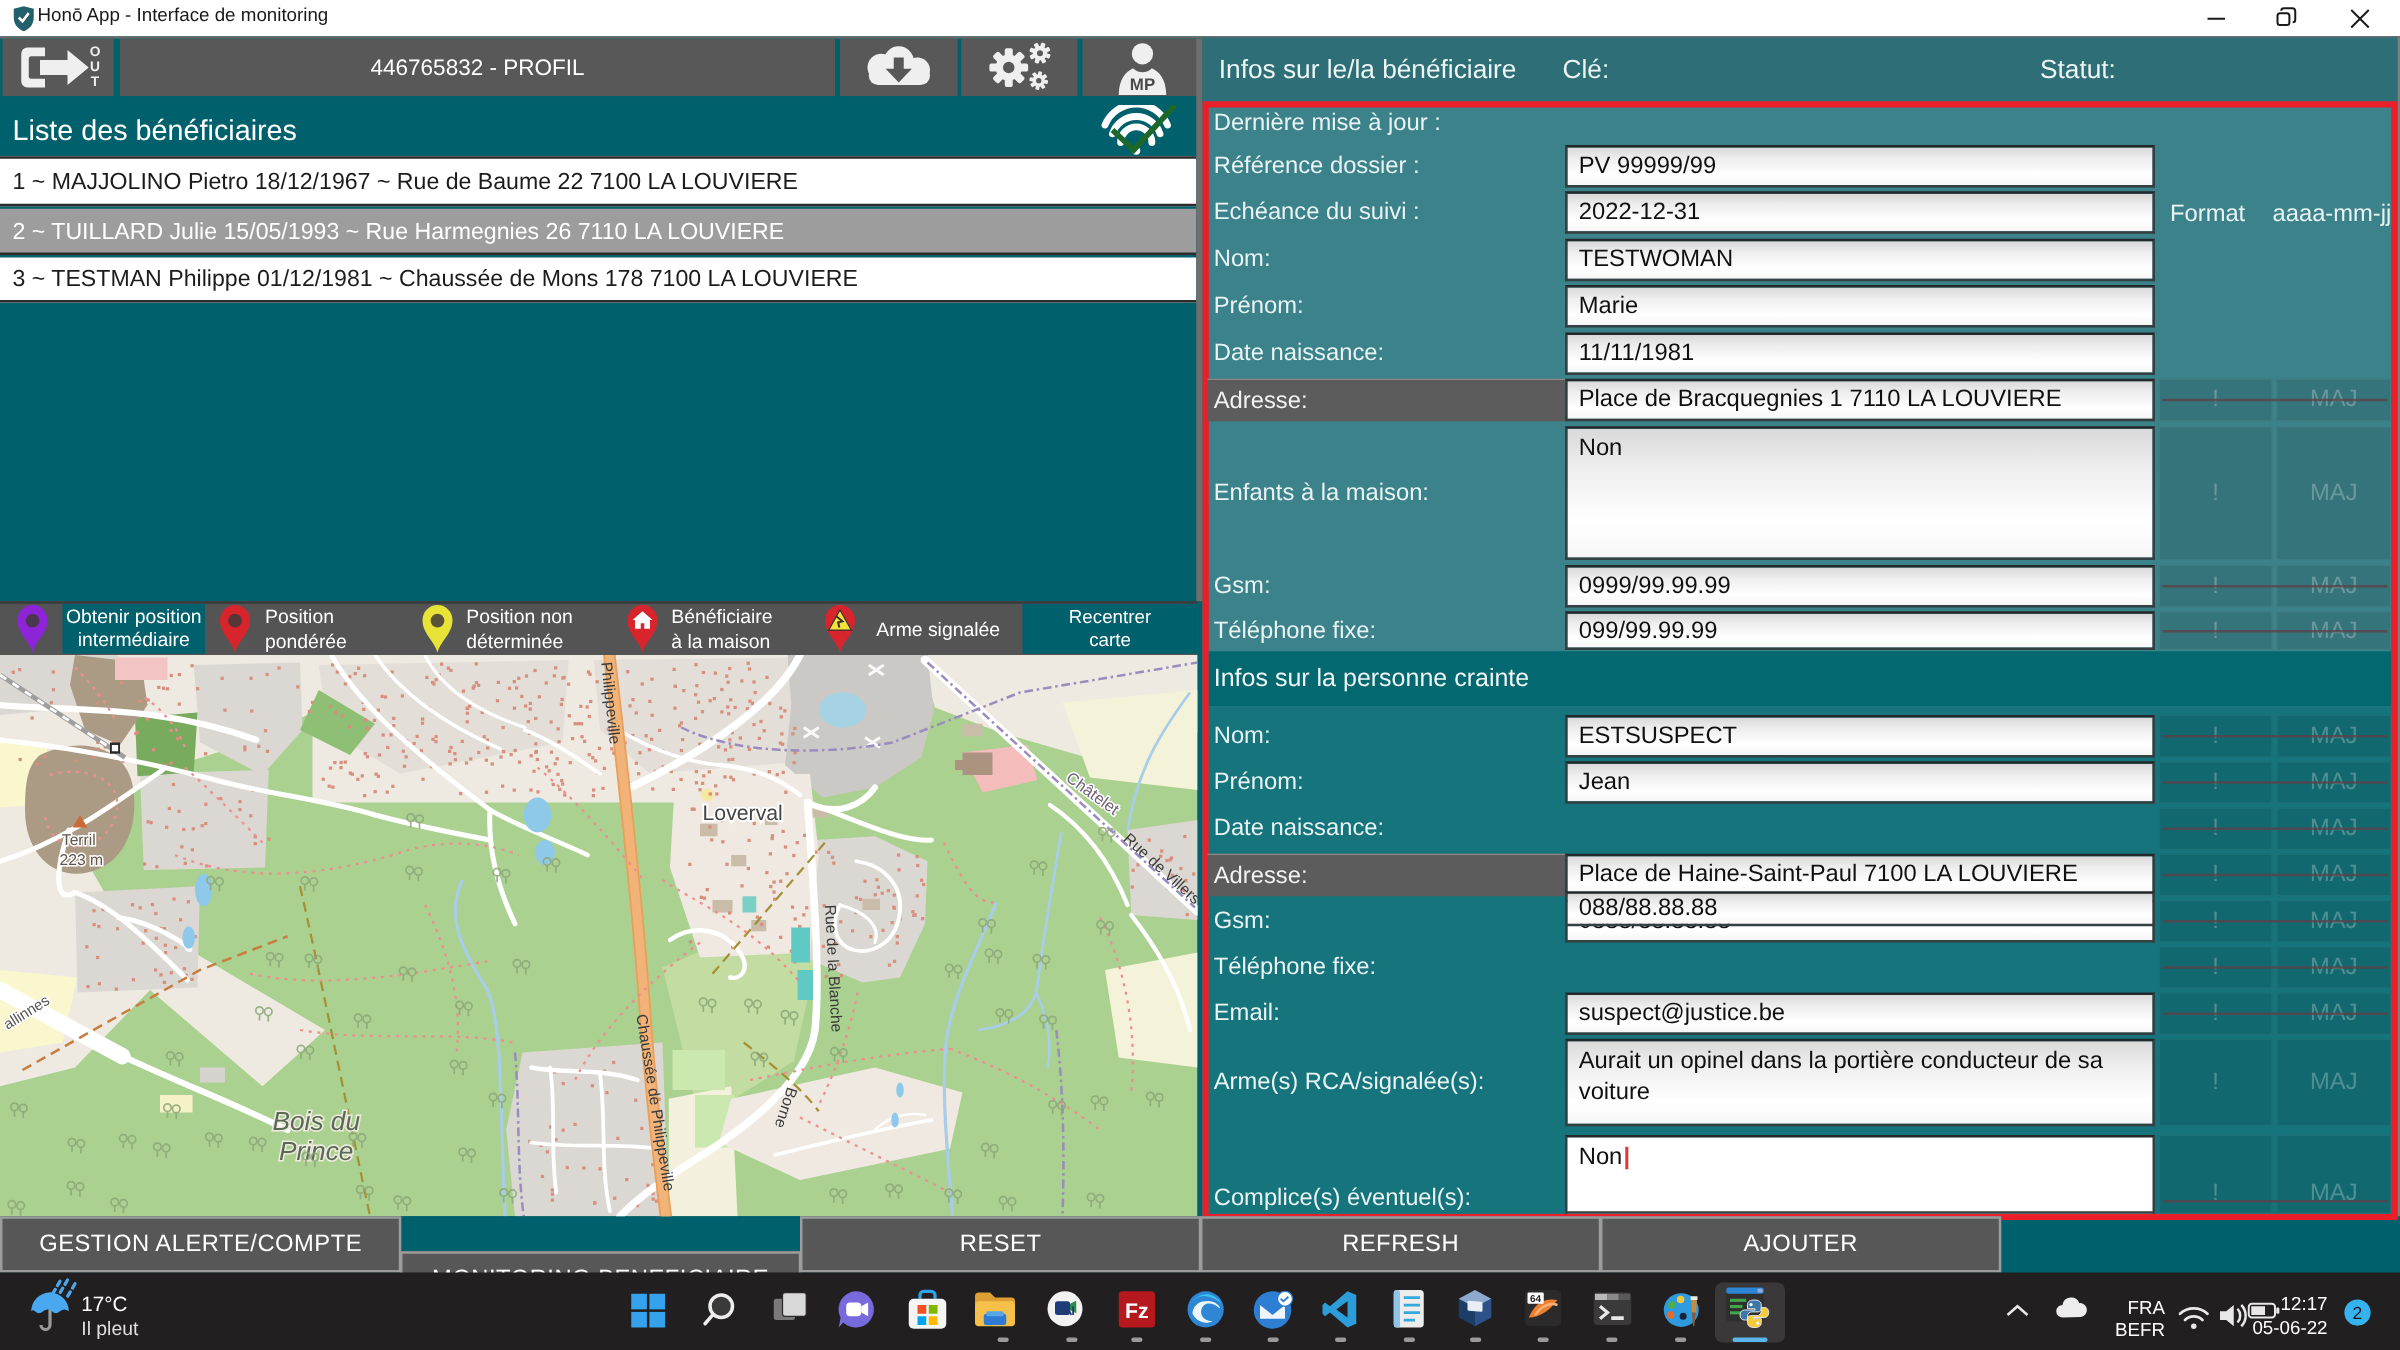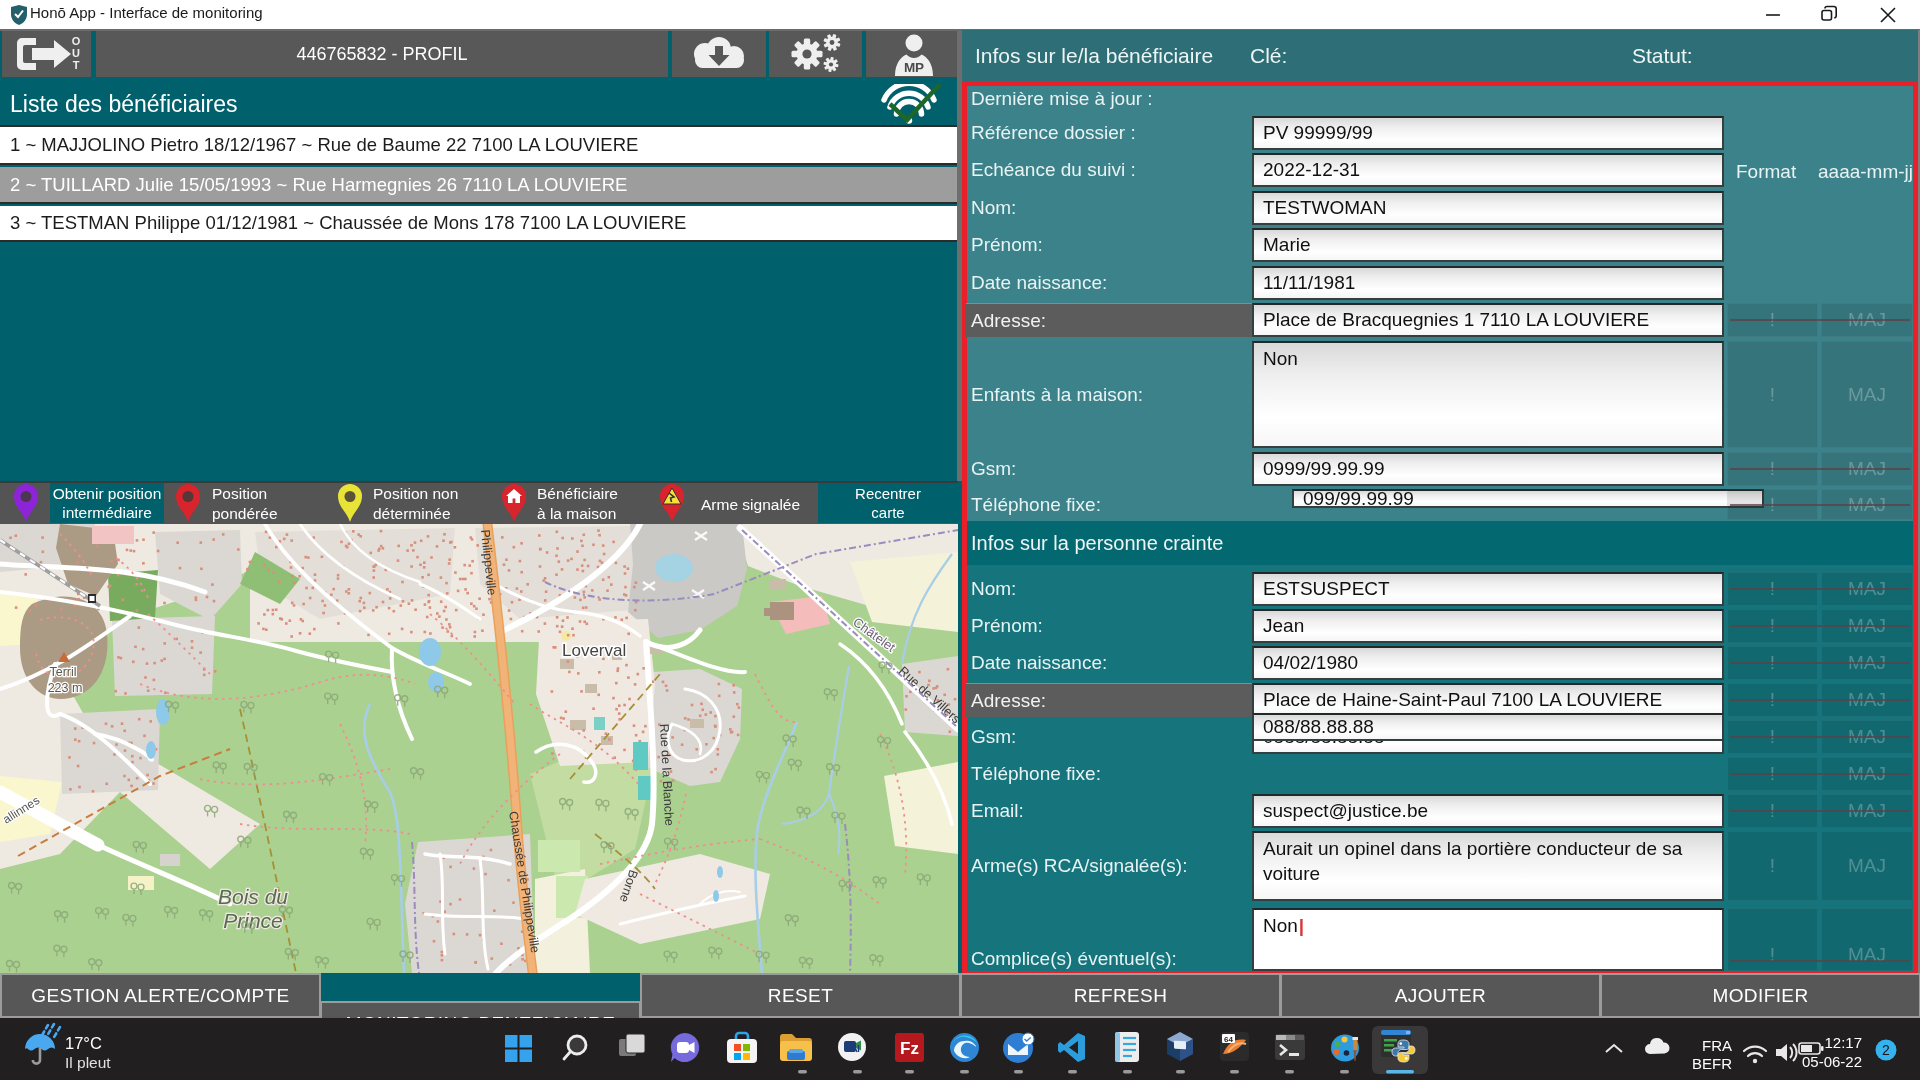--- a/index.html
+++ b/index.html
@@ -979,36 +979,35 @@
     <div class="lbl" style="left:967px;top:341px;width:283px;height:107px;">Enfants à la maison:</div>
     <div class="inp inpm" style="top:341px;height:107px;">Non</div>
     <div class="cell" style="left:1727px;top:341px;width:91px;height:107px;">!</div>
     <div class="cell" style="left:1821px;top:341px;width:92px;height:107px;">MAJ</div>
     <div class="lbl" style="left:967px;top:452px;width:283px;height:34px;">Gsm:</div>
     <div class="inp" style="top:452px;height:34px;">0999/99.99.99</div>
     <div class="cell" style="left:1727px;top:452px;width:91px;height:34px;">!</div>
     <div class="cell" style="left:1821px;top:452px;width:92px;height:34px;">MAJ</div>
     <div class="cline" style="left:1730px;top:468.0px;width:180px;"></div>
     <div class="lbl" style="left:967px;top:489px;width:283px;height:31px;">Téléphone fixe:</div>
-    <div class="inp" style="top:489px;height:19px;margin-left:40px;">099/99.99.99</div>
+    <div class="inp" style="top:489px;height:31px;">099/99.99.99</div>
     <div class="cell" style="left:1727px;top:489px;width:91px;height:31px;">!</div>
     <div class="cell" style="left:1821px;top:489px;width:92px;height:31px;">MAJ</div>
     <div class="cline" style="left:1730px;top:503.5px;width:180px;"></div>
     <div class="lbl" style="left:967px;top:572px;width:283px;height:34px;">Nom:</div>
     <div class="inp" style="top:572px;height:34px;">ESTSUSPECT</div>
     <div class="cell" style="left:1727px;top:572px;width:91px;height:34px;">!</div>
     <div class="cell" style="left:1821px;top:572px;width:92px;height:34px;">MAJ</div>
     <div class="cline" style="left:1730px;top:588.0px;width:180px;"></div>
     <div class="lbl" style="left:967px;top:609px;width:283px;height:34px;">Prénom:</div>
     <div class="inp" style="top:609px;height:34px;">Jean</div>
     <div class="cell" style="left:1727px;top:609px;width:91px;height:34px;">!</div>
     <div class="cell" style="left:1821px;top:609px;width:92px;height:34px;">MAJ</div>
     <div class="cline" style="left:1730px;top:625.0px;width:180px;"></div>
     <div class="lbl" style="left:967px;top:646px;width:283px;height:34px;">Date naissance:</div>
-    <div class="inp" style="top:646px;height:34px;">04/02/1980</div>
     <div class="cell" style="left:1727px;top:646px;width:91px;height:34px;">!</div>
     <div class="cell" style="left:1821px;top:646px;width:92px;height:34px;">MAJ</div>
     <div class="cline" style="left:1730px;top:662.0px;width:180px;"></div>
     <div class="graylbl" style="top:683px;height:34px;">Adresse:</div>
     <div class="inp" style="top:683px;height:34px;">Place de Haine-Saint-Paul 7100 LA LOUVIERE</div>
     <div class="cell" style="left:1727px;top:683px;width:91px;height:34px;">!</div>
     <div class="cell" style="left:1821px;top:683px;width:92px;height:34px;">MAJ</div>
     <div class="cline" style="left:1730px;top:699.0px;width:180px;"></div>
     <div class="lbl" style="left:967px;top:720px;width:283px;height:34px;">Gsm:</div>
     <div class="inp" style="top:720px;height:34px;">0888/88.88.88</div>
@@ -1032,21 +1031,20 @@
     <div class="lbl" style="left:967px;top:908px;width:283px;height:63px;align-items:flex-end;padding-bottom:1px;">Complice(s) éventuel(s):</div>
     <div class="inp inpm" style="top:908px;height:63px;background:#fff;">Non<span style="color:#D83A3A;font-weight:bold;margin-left:1px;">|</span></div>
     <div class="cell" style="left:1727px;top:908px;width:91px;height:63px;align-items:flex-end;padding-bottom:4px;">!</div>
     <div class="cell" style="left:1821px;top:908px;width:92px;height:63px;align-items:flex-end;padding-bottom:4px;">MAJ</div>
     <div class="cline" style="left:1730px;top:960px;width:180px;"></div>
     <div class="bbtn" style="left:0px;width:321px;">GESTION ALERTE/COMPTE</div>
     <div class="bbtn" style="left:320px;width:321px;margin-top:28px;">MONITORING BENEFICIAIRE</div>
     <div class="bbtn" style="left:640px;width:321px;">RESET</div>
     <div class="bbtn" style="left:960px;width:321px;">REFRESH</div>
     <div class="bbtn" style="left:1280px;width:321px;">AJOUTER</div>
-    <div class="bbtn" style="left:1600px;width:321px;">MODIFIER</div>
 <div class="abs" style="left:0;top:1018px;width:1920px;height:62px;background:#211F1F;"></div>
 <svg class="abs" style="left:0;top:1018px;" width="1920" height="62" viewBox="0 0 1920 62">
 <defs></defs>
 
 <g transform="translate(24,16)">
  <path d="M1 15 A 15 15 0 0 1 31 15 Q 27.5 12 24 15 Q 20.5 18 17.5 15 Q 14 12 10.5 15 Q 7 18 4 15 Q 2.5 13.5 1 15 Z" fill="#4AA8F0"></path>
  <path d="M16 0 V 3" stroke="#4AA8F0" stroke-width="2"></path>
  <path d="M16 14 V 26 a 3.6 3.6 0 0 1 -7.2 0" stroke="#9A9A9A" stroke-width="2.6" fill="none"></path>
  <g stroke="#4AA8F0" stroke-width="2.6" stroke-linecap="round" stroke-dasharray="4 3.5">
   <line x1="24" y1="-9" x2="17" y2="3"></line>

